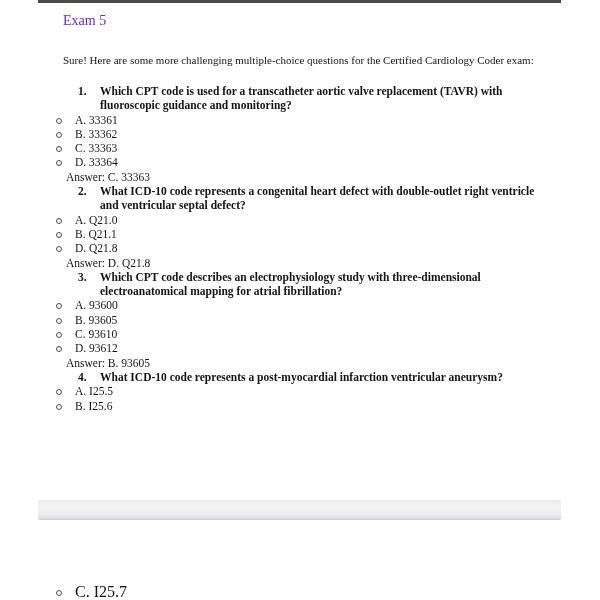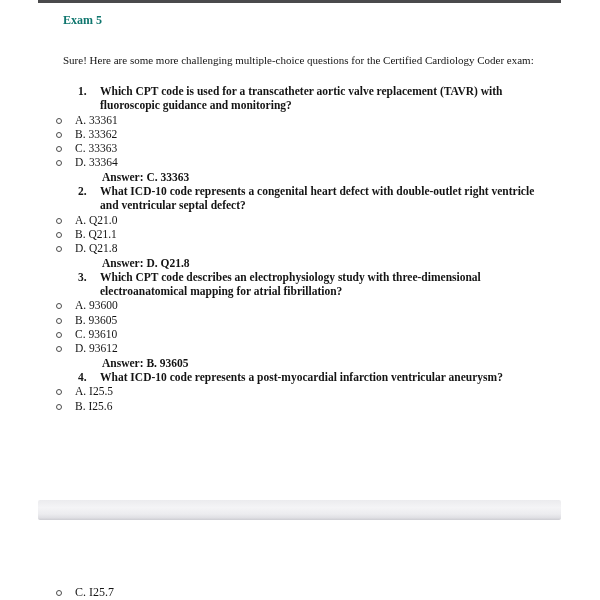--- a/index.html
+++ b/index.html
@@ -23,23 +23,23 @@
     top: 0;
     width: 523px;
     height: 3px;
     background: #4a4a4c;
   }
 
   .doc-title {
     position: absolute;
     left: 63px;
     top: 13px;
-    font-size: 12px;
-    font-weight: bold;
-    color: #0f766e;
+    font-size: 14px;
+    font-weight: normal;
+    color: #6d28d9;
   }
 
   .intro {
     position: absolute;
     left: 63px;
     top: 42px;
     width: 476px;
     font-size: 11px;
     line-height: 14.5px;
   }
@@ -81,22 +81,22 @@
     height: 4px;
     border: 1px solid #4d4d4d;
     border-radius: 50%;
     margin-top: 5px;
     margin-right: 13px;
     background: transparent;
   }
   .option-label { font-weight: normal; }
 
   .answer-row {
-    padding-left: 102px;
-    font-weight: bold;
+    padding-left: 66px;
+    font-weight: normal;
   }
 
   
   .page-separator {
     position: absolute;
     left: 38px;
     top: 500px;
     width: 523px;
     height: 20px;
     border-radius: 2px;
@@ -107,21 +107,21 @@
       #e0e0e4 88%,
       #cdcdd2 100%);
   }
 
   
   .next-page-fragment {
     position: absolute;
     left: 0;
     top: 585px;
     width: 513px;
-    font-size: 12px;
+    font-size: 16px;
     line-height: 14.3px;
   }
 </style>
 </head>
 <body>
 
 <div class="top-edge"></div>
 
 <div class="doc-title">Exam 5</div>
 

